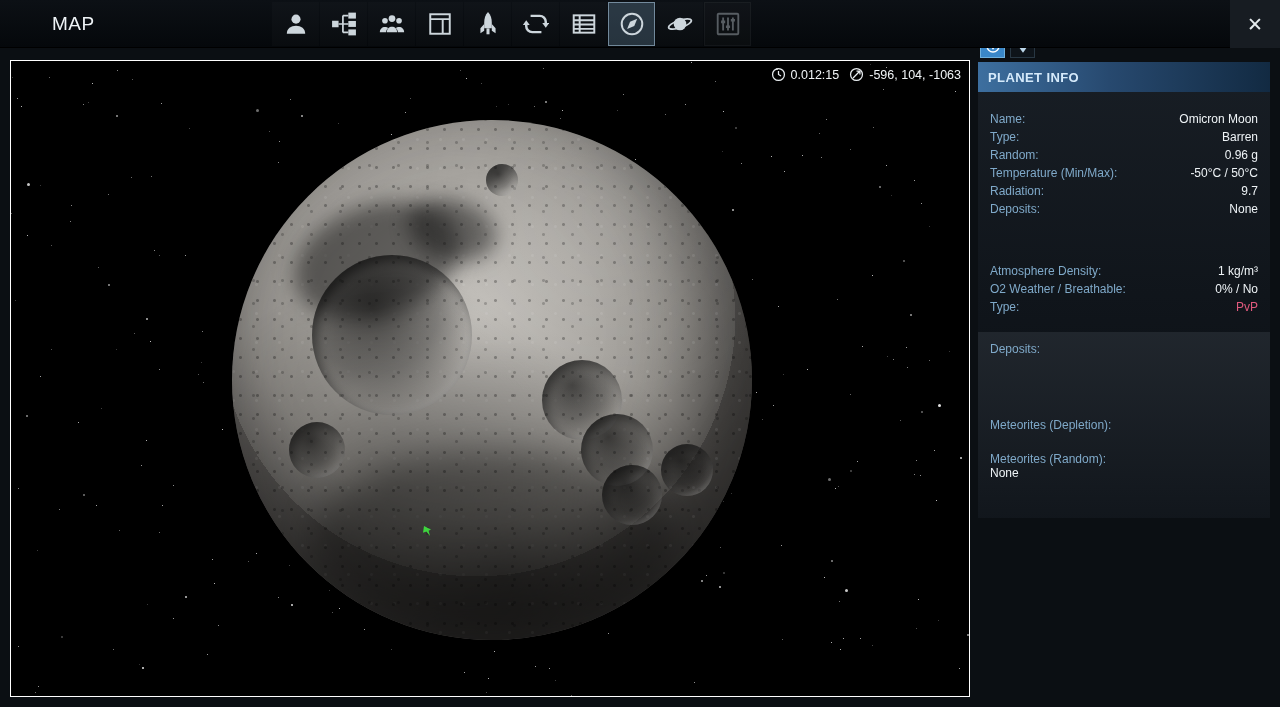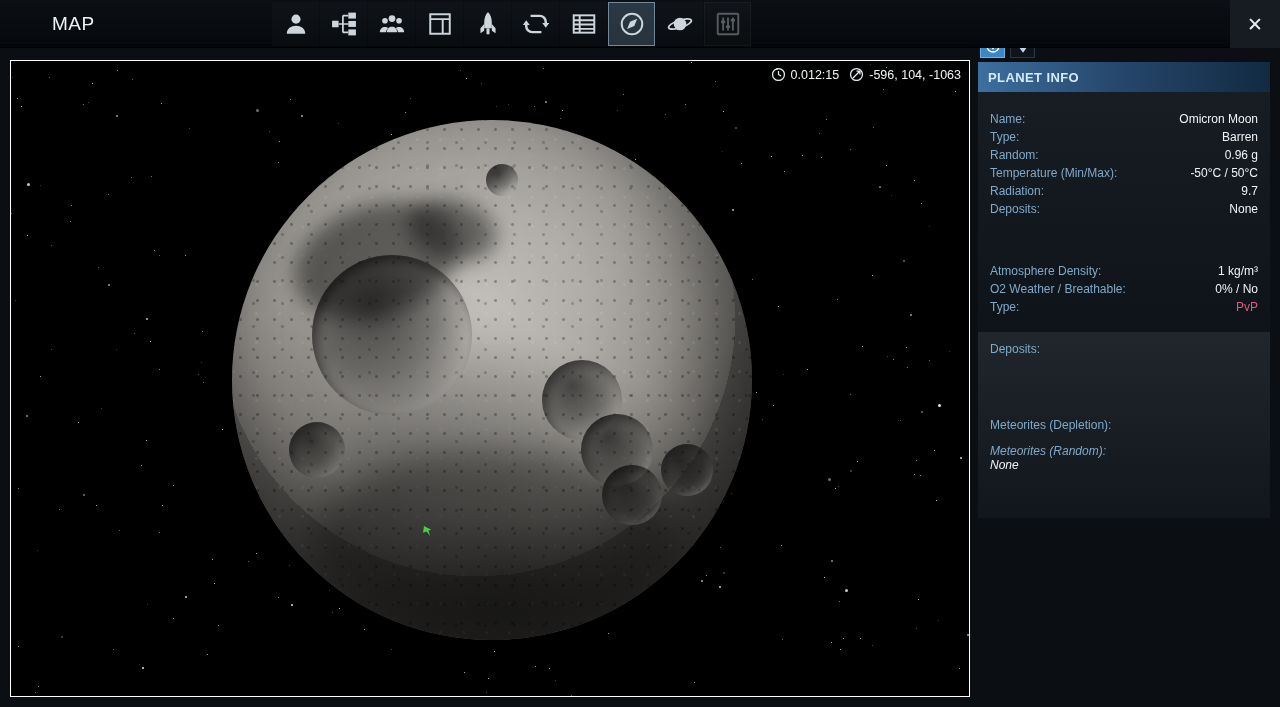--- a/index.html
+++ b/index.html
@@ -152,21 +152,21 @@
   .group2 { margin-top:44px; }
   .value.pvp { color:#e0597d; }
 
   .resources-body {
     height:186px; padding:10px 12px 0;
     background: linear-gradient(rgba(34,40,47,0.92), rgba(18,23,29,0.92));
   }
   .res-label { color:#7fa9c9; line-height:14px; }
   .res-value { color:#eef3f6; line-height:14px; }
   .g-depletion { margin-top:62px; }
-  .g-random { margin-top:12px;font-style:italic; }
+  .g-random { margin-top:20px; }
 
   .description-body {
     height:135px; padding:14px 12px 0;
     background: linear-gradient(rgba(30,36,43,0.92), rgba(14,19,24,0.92));
     color:#e8eef2; line-height:15px;
   }
 </style>
 </head>
 <body>
 

